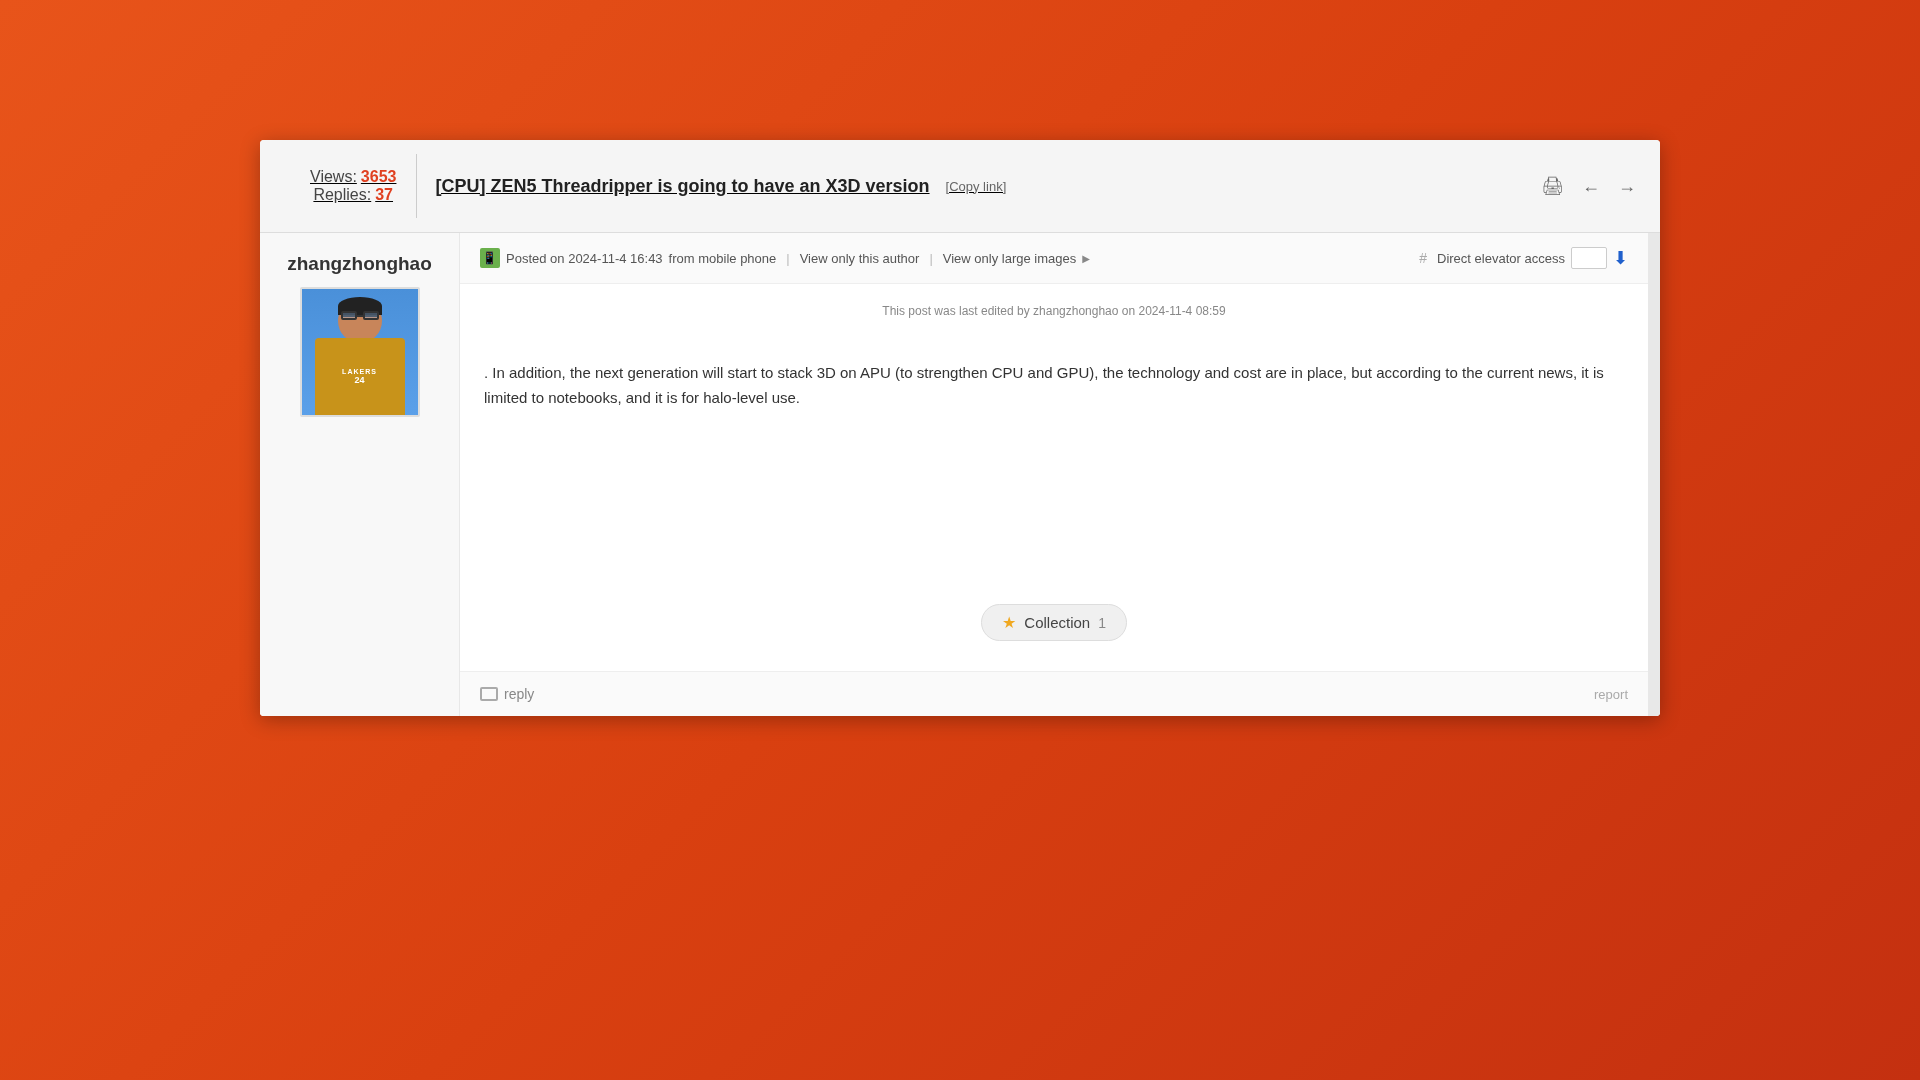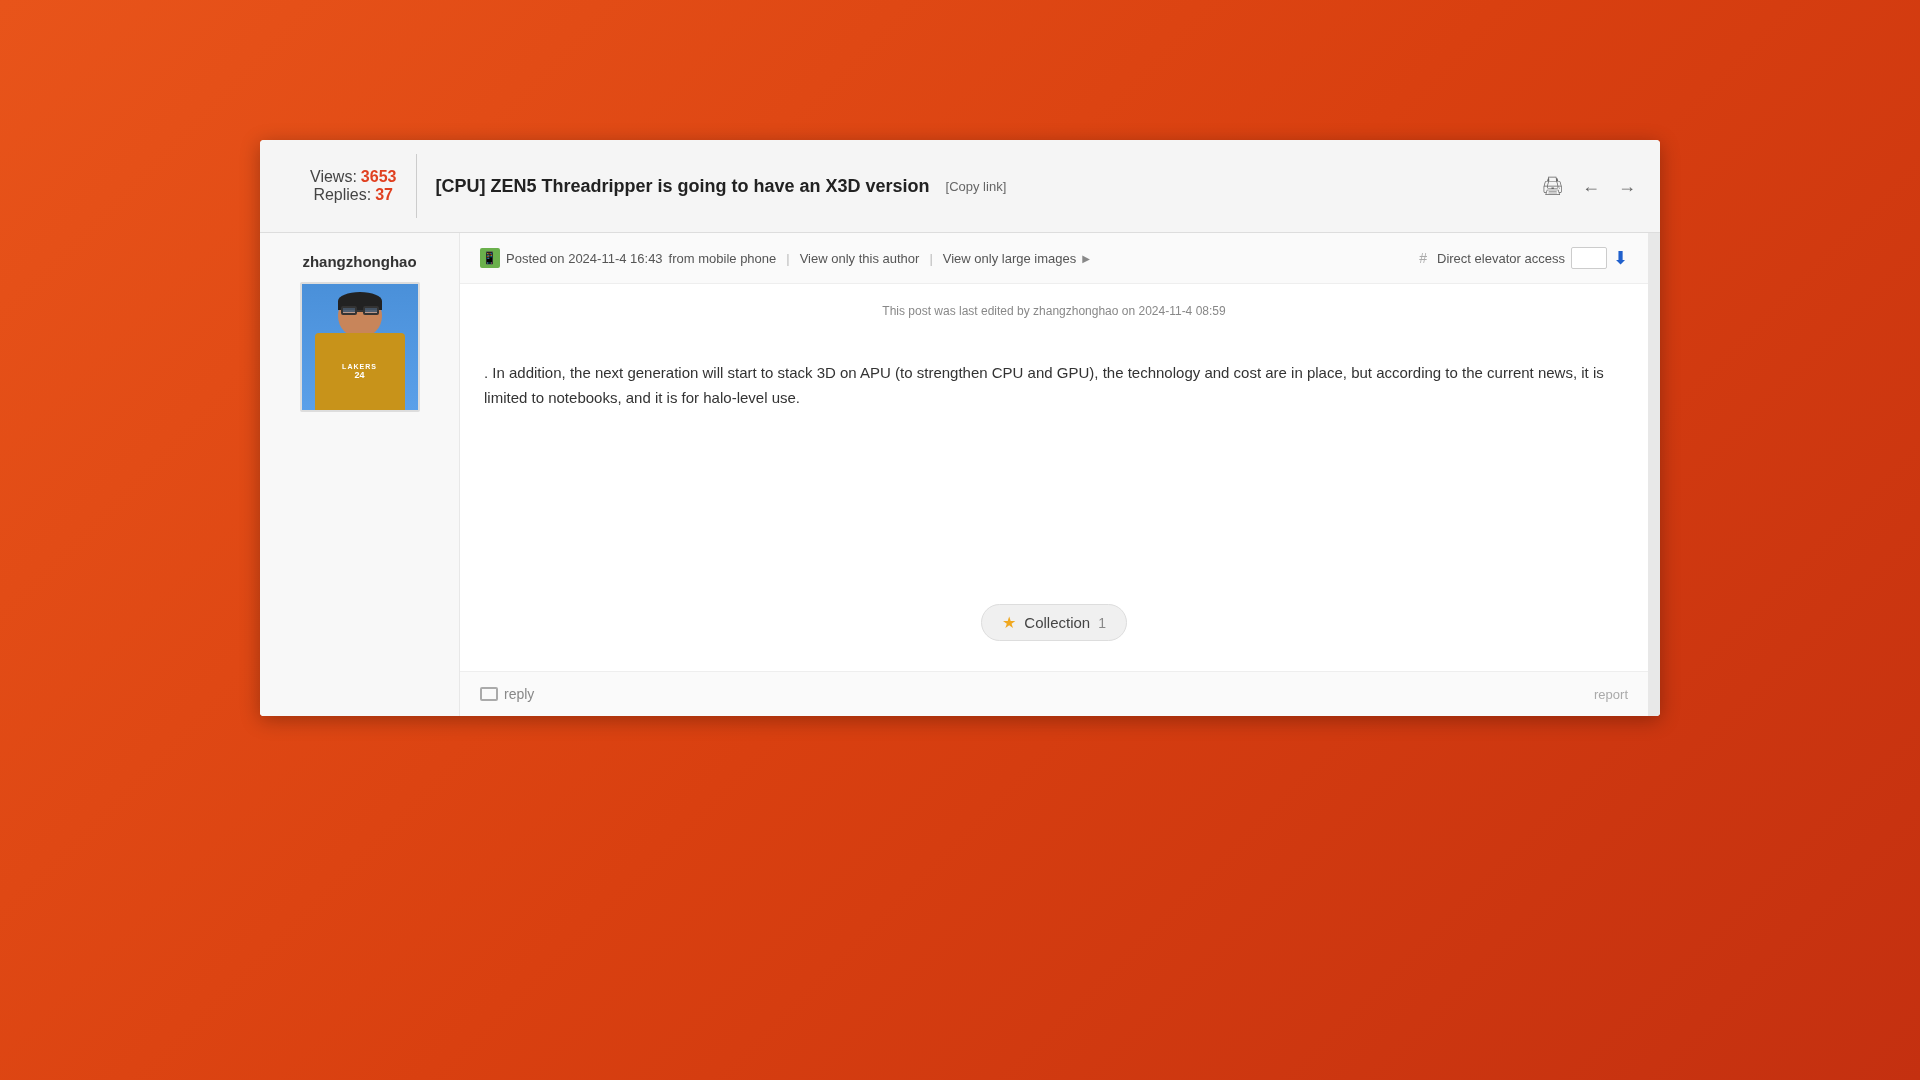--- a/index.html
+++ b/index.html
@@ -26,20 +26,21 @@
       padding: 14px 20px;
       display: flex;
       align-items: center;
       justify-content: space-between;
       border-bottom: 1px solid #ddd;
     }
     .header-left {
       display: flex;
       align-items: center;
       gap: 8px;
+      text-decoration: underline;
     }
     .stats-views { color: #444; }
     .stats-count { color: #e04020; font-weight: bold; }
     .stats-replies-label { color: #444; }
     .stats-replies-count { color: #e04020; font-weight: bold; font-size: 16px; }
     .header-title {
       font-size: 18px;
       font-weight: bold;
       color: #222;
     }
@@ -73,21 +74,21 @@
       min-width: 200px;
       background: #f8f8f8;
       border-right: 1px solid #e8e8e8;
       padding: 20px 16px;
       display: flex;
       flex-direction: column;
       align-items: center;
       gap: 12px;
     }
     .username {
-      font-size: 15px;
+      font-size: 19px;
       font-weight: bold;
       color: #333;
       text-align: center;
     }
     .avatar {
       width: 120px;
       height: 130px;
       border: 2px solid #ddd;
       border-radius: 2px;
       overflow: hidden;

